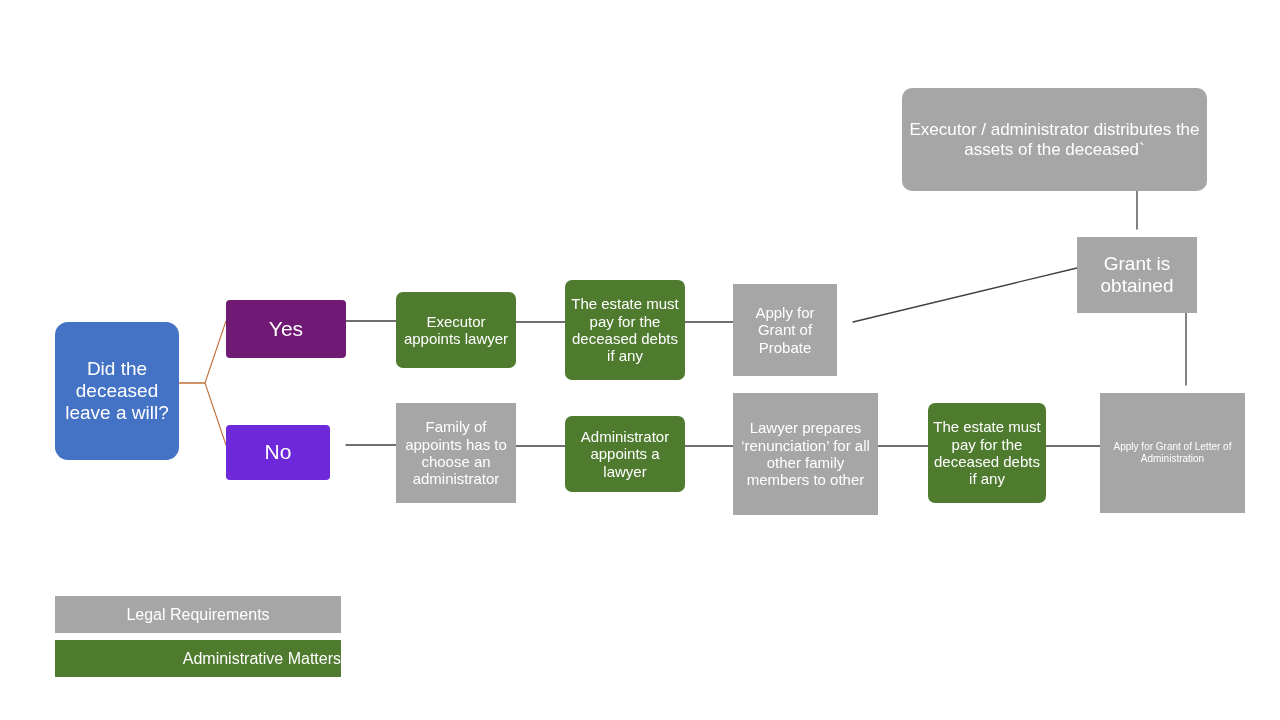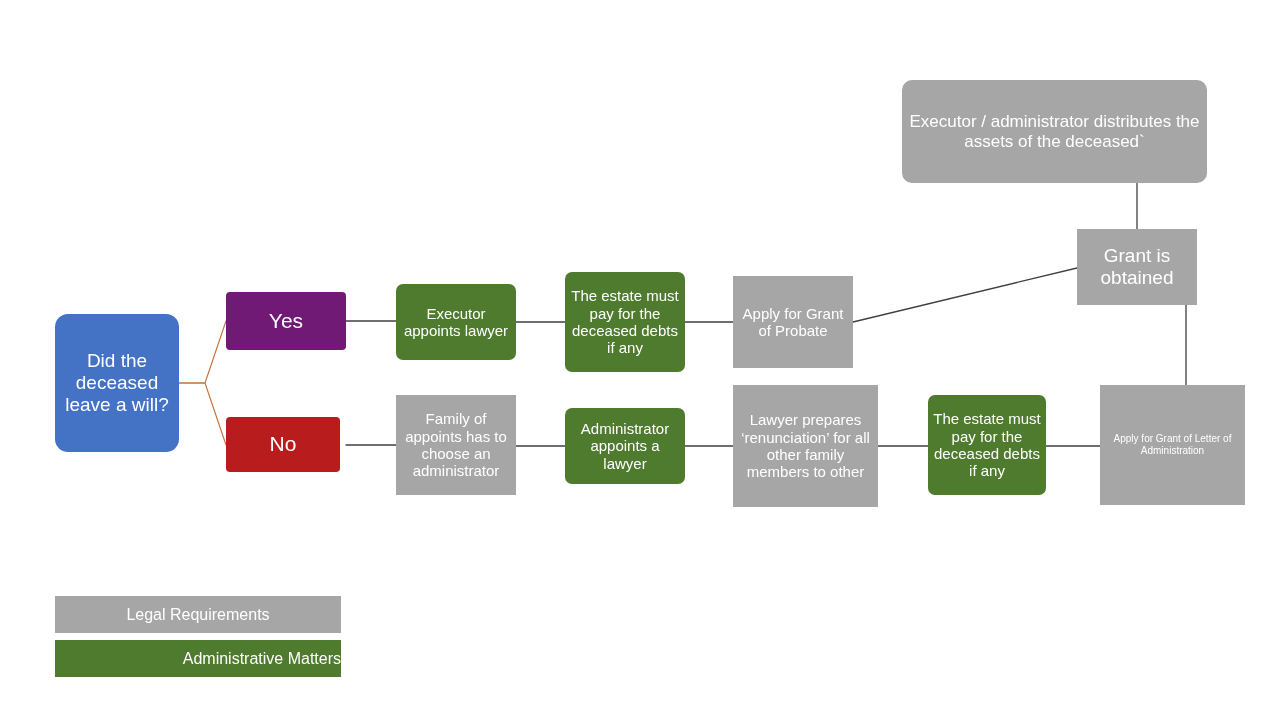--- a/index.html
+++ b/index.html
@@ -30,20 +30,21 @@
     position: absolute;
     display: flex;
     align-items: center;
     justify-content: center;
     text-align: center;
     color: #ffffff;
     line-height: 1.16;
     padding: 19px 5px;
     white-space: pre-line;
     z-index: 3;
+    margin-top: 8px;
   }
   .node.blue   { background: #4472C4; border-radius: 13px; }
   .node.orange { background: #ED7D31; border-radius: 4px; }
   .node.green  { background: #4E7B2E; border-radius: 7px; }
   .node.gray   { background: #A6A6A6; border-radius: 0; }
   .node.gray-top { background: #A6A6A6; border-radius: 10px; }
 
   .legend-item {
     position: absolute;
     display: flex;
@@ -71,24 +72,24 @@
       <polyline points="685,446 733,446" fill="none" stroke="#404040" stroke-width="1.3" stroke-linejoin="round" stroke-linecap="round"></polyline>
       <polyline points="878,446 928,446" fill="none" stroke="#404040" stroke-width="1.3" stroke-linejoin="round" stroke-linecap="round"></polyline>
       <polyline points="1046,446 1100,446" fill="none" stroke="#404040" stroke-width="1.3" stroke-linejoin="round" stroke-linecap="round"></polyline>
       <polyline points="1186,385 1186,305" fill="none" stroke="#404040" stroke-width="1.3" stroke-linejoin="round" stroke-linecap="round"></polyline>
       <polyline points="1137,229 1137,183" fill="none" stroke="#404040" stroke-width="1.3" stroke-linejoin="round" stroke-linecap="round"></polyline>
     </svg>
 
   <div id="node-layer">
       <div class="node blue" style="left: 55px; top: 314px; width: 124px; height: 138px; font-size: 19px; background: rgb(68, 114, 196);"><span>Did the deceased leave a will?</span></div>
       <div class="node orange" style="left: 226px; top: 292px; width: 120px; height: 58px; font-size: 21px; background: #701a75;"><span>Yes</span></div>
-      <div class="node orange" style="left: 226px; top: 417px; width: 114px; height: 55px; font-size: 21px; background: #b91c1c;"><span>No</span></div>
+      <div class="node orange" style="left: 226px; top: 417px; width: 104px; height: 55px; font-size: 21px; background: #6d28d9;"><span>No</span></div>
       <div class="node green" style="left: 396px; top: 284px; width: 120px; height: 76px; font-size: 15px; background: rgb(78, 123, 46);"><span>Executor appoints lawyer</span></div>
       <div class="node green" style="left: 565px; top: 272px; width: 120px; height: 100px; font-size: 15px; background: rgb(78, 123, 46);"><span>The estate must pay for the deceased debts if any</span></div>
-      <div class="node gray" style="left: 733px; top: 276px; width: 120px; height: 92px; font-size: 15px; background: rgb(166, 166, 166);"><span>Apply for Grant of Probate</span></div>
+      <div class="node gray" style="left: 733px; top: 276px; width: 104px; height: 92px; font-size: 15px; background: rgb(166, 166, 166);"><span>Apply for Grant of Probate</span></div>
       <div class="node gray" style="left: 396px; top: 395px; width: 120px; height: 100px; font-size: 15px; background: rgb(166, 166, 166);"><span>Family of appoints has to choose an administrator</span></div>
       <div class="node green" style="left: 565px; top: 408px; width: 120px; height: 76px; font-size: 15px; background: rgb(78, 123, 46);"><span>Administrator appoints a lawyer</span></div>
       <div class="node gray" style="left: 733px; top: 385px; width: 145px; height: 122px; font-size: 15px; background: rgb(166, 166, 166);"><span>Lawyer prepares ‘renunciation’ for all other family members to other</span></div>
       <div class="node green" style="left: 928px; top: 395px; width: 118px; height: 100px; font-size: 15px; background: rgb(78, 123, 46);"><span>The estate must pay for the deceased debts if any</span></div>
       <div class="node gray" style="left: 1100px; top: 385px; width: 145px; height: 120px; font-size: 10px; background: rgb(166, 166, 166);"><span>Apply for Grant of Letter of Administration</span></div>
       <div class="node gray" style="left: 1077px; top: 229px; width: 120px; height: 76px; font-size: 19px; background: rgb(166, 166, 166);"><span>Grant is obtained</span></div>
       <div class="node gray-top" style="left: 902px; top: 80px; width: 305px; height: 103px; font-size: 17px; background: rgb(166, 166, 166);"><span>Executor / administrator distributes the assets of the deceased`</span></div>
     </div>
 
   <div id="legend-layer">

